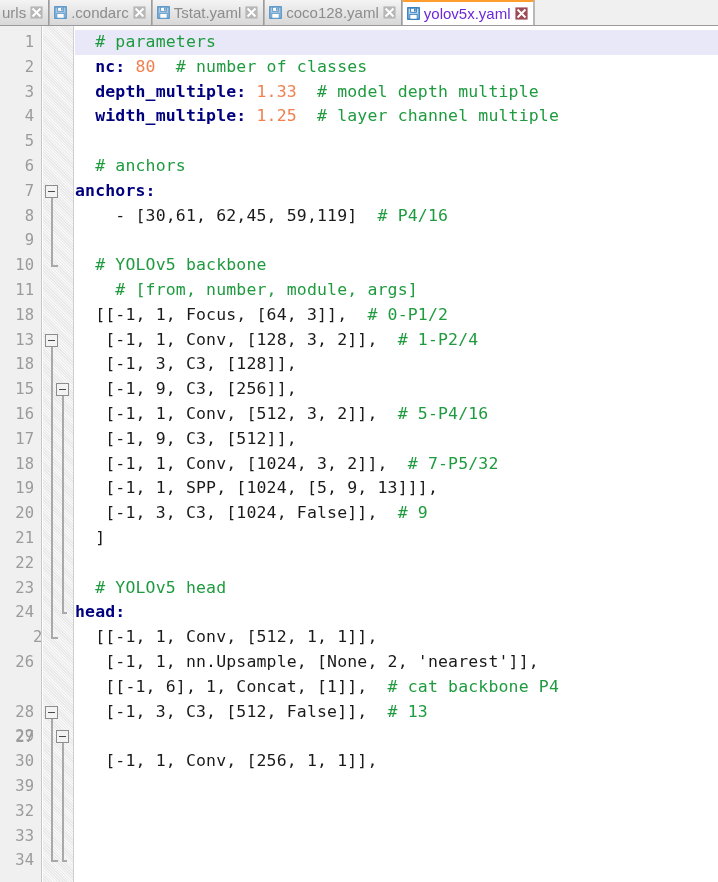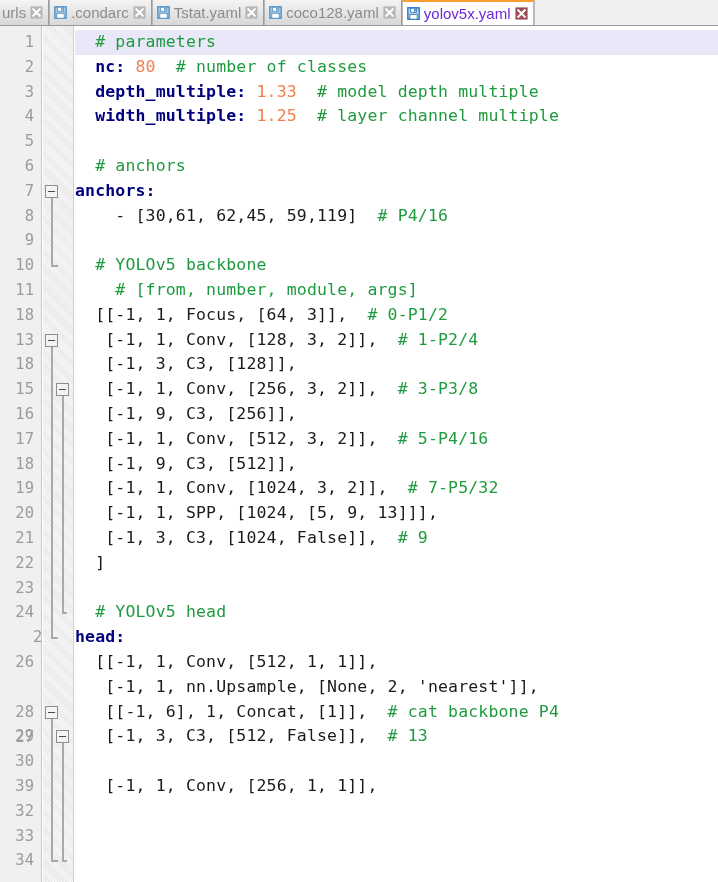--- a/index.html
+++ b/index.html
@@ -325,21 +325,20 @@
       <div class="line">&nbsp;</div>
       <div class="line"><span class="tok-comment">  # anchors</span></div>
       <div class="line"><span class="tok-key">anchors:</span></div>
       <div class="line"><span class="tok-plain">    - [30,61, 62,45, 59,119]</span><span class="tok-comment">  # P4/16</span></div>
       <div class="line">&nbsp;</div>
       <div class="line"><span class="tok-comment">  # YOLOv5 backbone</span></div>
       <div class="line"><span class="tok-comment">    # [from, number, module, args]</span></div>
       <div class="line"><span class="tok-plain">  [[-1, 1, Focus, [64, 3]],</span><span class="tok-comment">  # 0-P1/2</span></div>
       <div class="line"><span class="tok-plain">   [-1, 1, Conv, [128, 3, 2]],</span><span class="tok-comment">  # 1-P2/4</span></div>
       <div class="line"><span class="tok-plain">   [-1, 3, C3, [128]],</span></div>
-      <div class="line"><span class="tok-plain">   [-1, 1, Conv, [256, 3, 2]],</span><span class="tok-comment">  # 3-P3/8</span></div>
       <div class="line"><span class="tok-plain">   [-1, 9, C3, [256]],</span></div>
       <div class="line"><span class="tok-plain">   [-1, 1, Conv, [512, 3, 2]],</span><span class="tok-comment">  # 5-P4/16</span></div>
       <div class="line"><span class="tok-plain">   [-1, 9, C3, [512]],</span></div>
       <div class="line"><span class="tok-plain">   [-1, 1, Conv, [1024, 3, 2]],</span><span class="tok-comment">  # 7-P5/32</span></div>
       <div class="line"><span class="tok-plain">   [-1, 1, SPP, [1024, [5, 9, 13]]],</span></div>
       <div class="line"><span class="tok-plain">   [-1, 3, C3, [1024, False]],</span><span class="tok-comment">  # 9</span></div>
       <div class="line"><span class="tok-plain">  ]</span></div>
       <div class="line">&nbsp;</div>
       <div class="line"><span class="tok-comment">  # YOLOv5 head</span></div>
       <div class="line"><span class="tok-key">head:</span></div>

